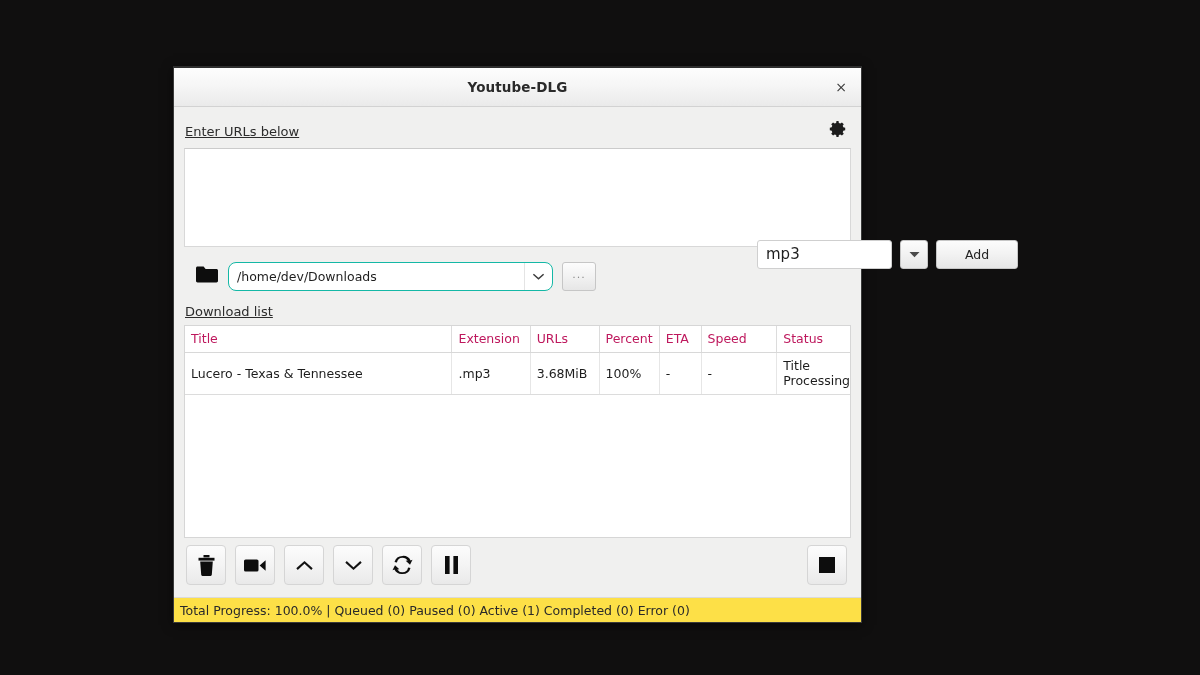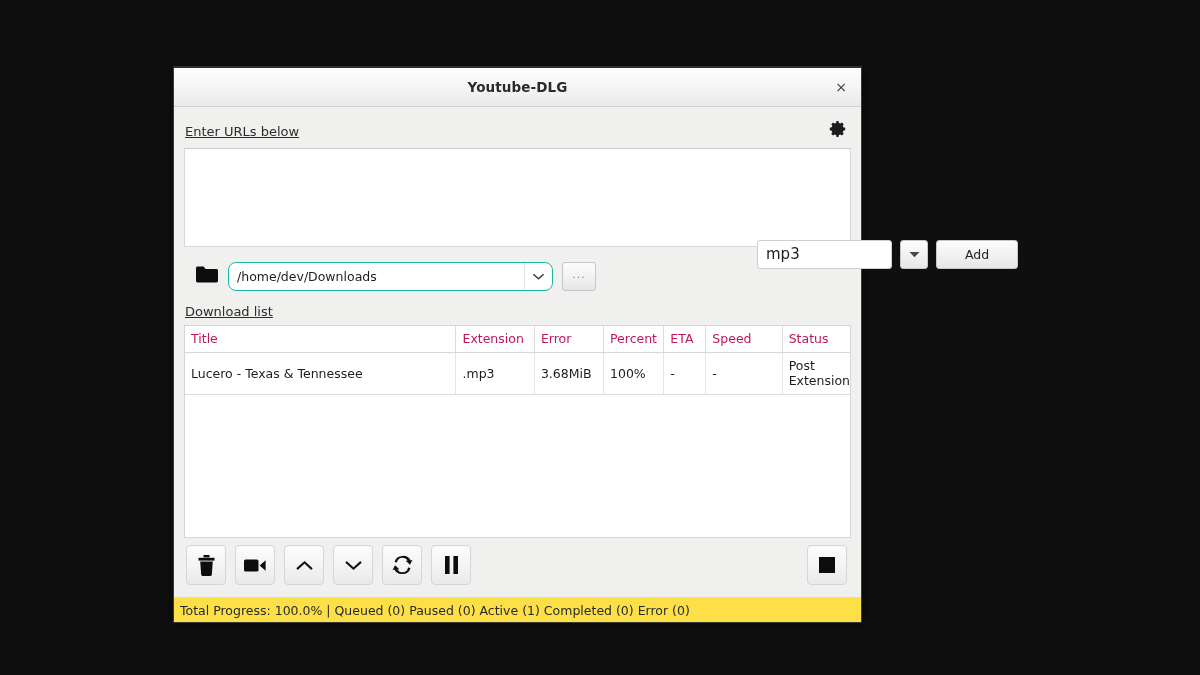--- a/index.html
+++ b/index.html
@@ -279,36 +279,36 @@
     <div class="btn" id="add-btn">Add</div>
 
     <div class="section-label" id="list-label">Download list</div>
 
     <div id="list-panel">
       <table class="dl">
         <thead>
           <tr>
             <th style="width:322px">Title</th>
             <th style="width:81px">Extension</th>
-            <th style="width:72px">Error</th>
+            <th style="width:72px">URLs</th>
             <th style="width:62px">Percent</th>
             <th style="width:45px">ETA</th>
             <th style="width:84px">Speed</th>
             <th>Status</th>
           </tr>
         </thead>
         <tbody>
           <tr>
             <td>Lucero - Texas &amp; Tennessee</td>
             <td>.mp3</td>
             <td>3.68MiB</td>
             <td>100%</td>
             <td>-</td>
             <td>-</td>
-            <td>Post Extension</td>
+            <td>Title Processing</td>
           </tr>
         </tbody>
       </table>
     </div>
 
     <div id="toolbar">
 
       <div class="tool-btn">
         <svg width="17" height="21" viewBox="0 0 17 21">
           <rect x="5.5" y="0" width="6" height="2.4" fill="#0d0d0d"></rect>

